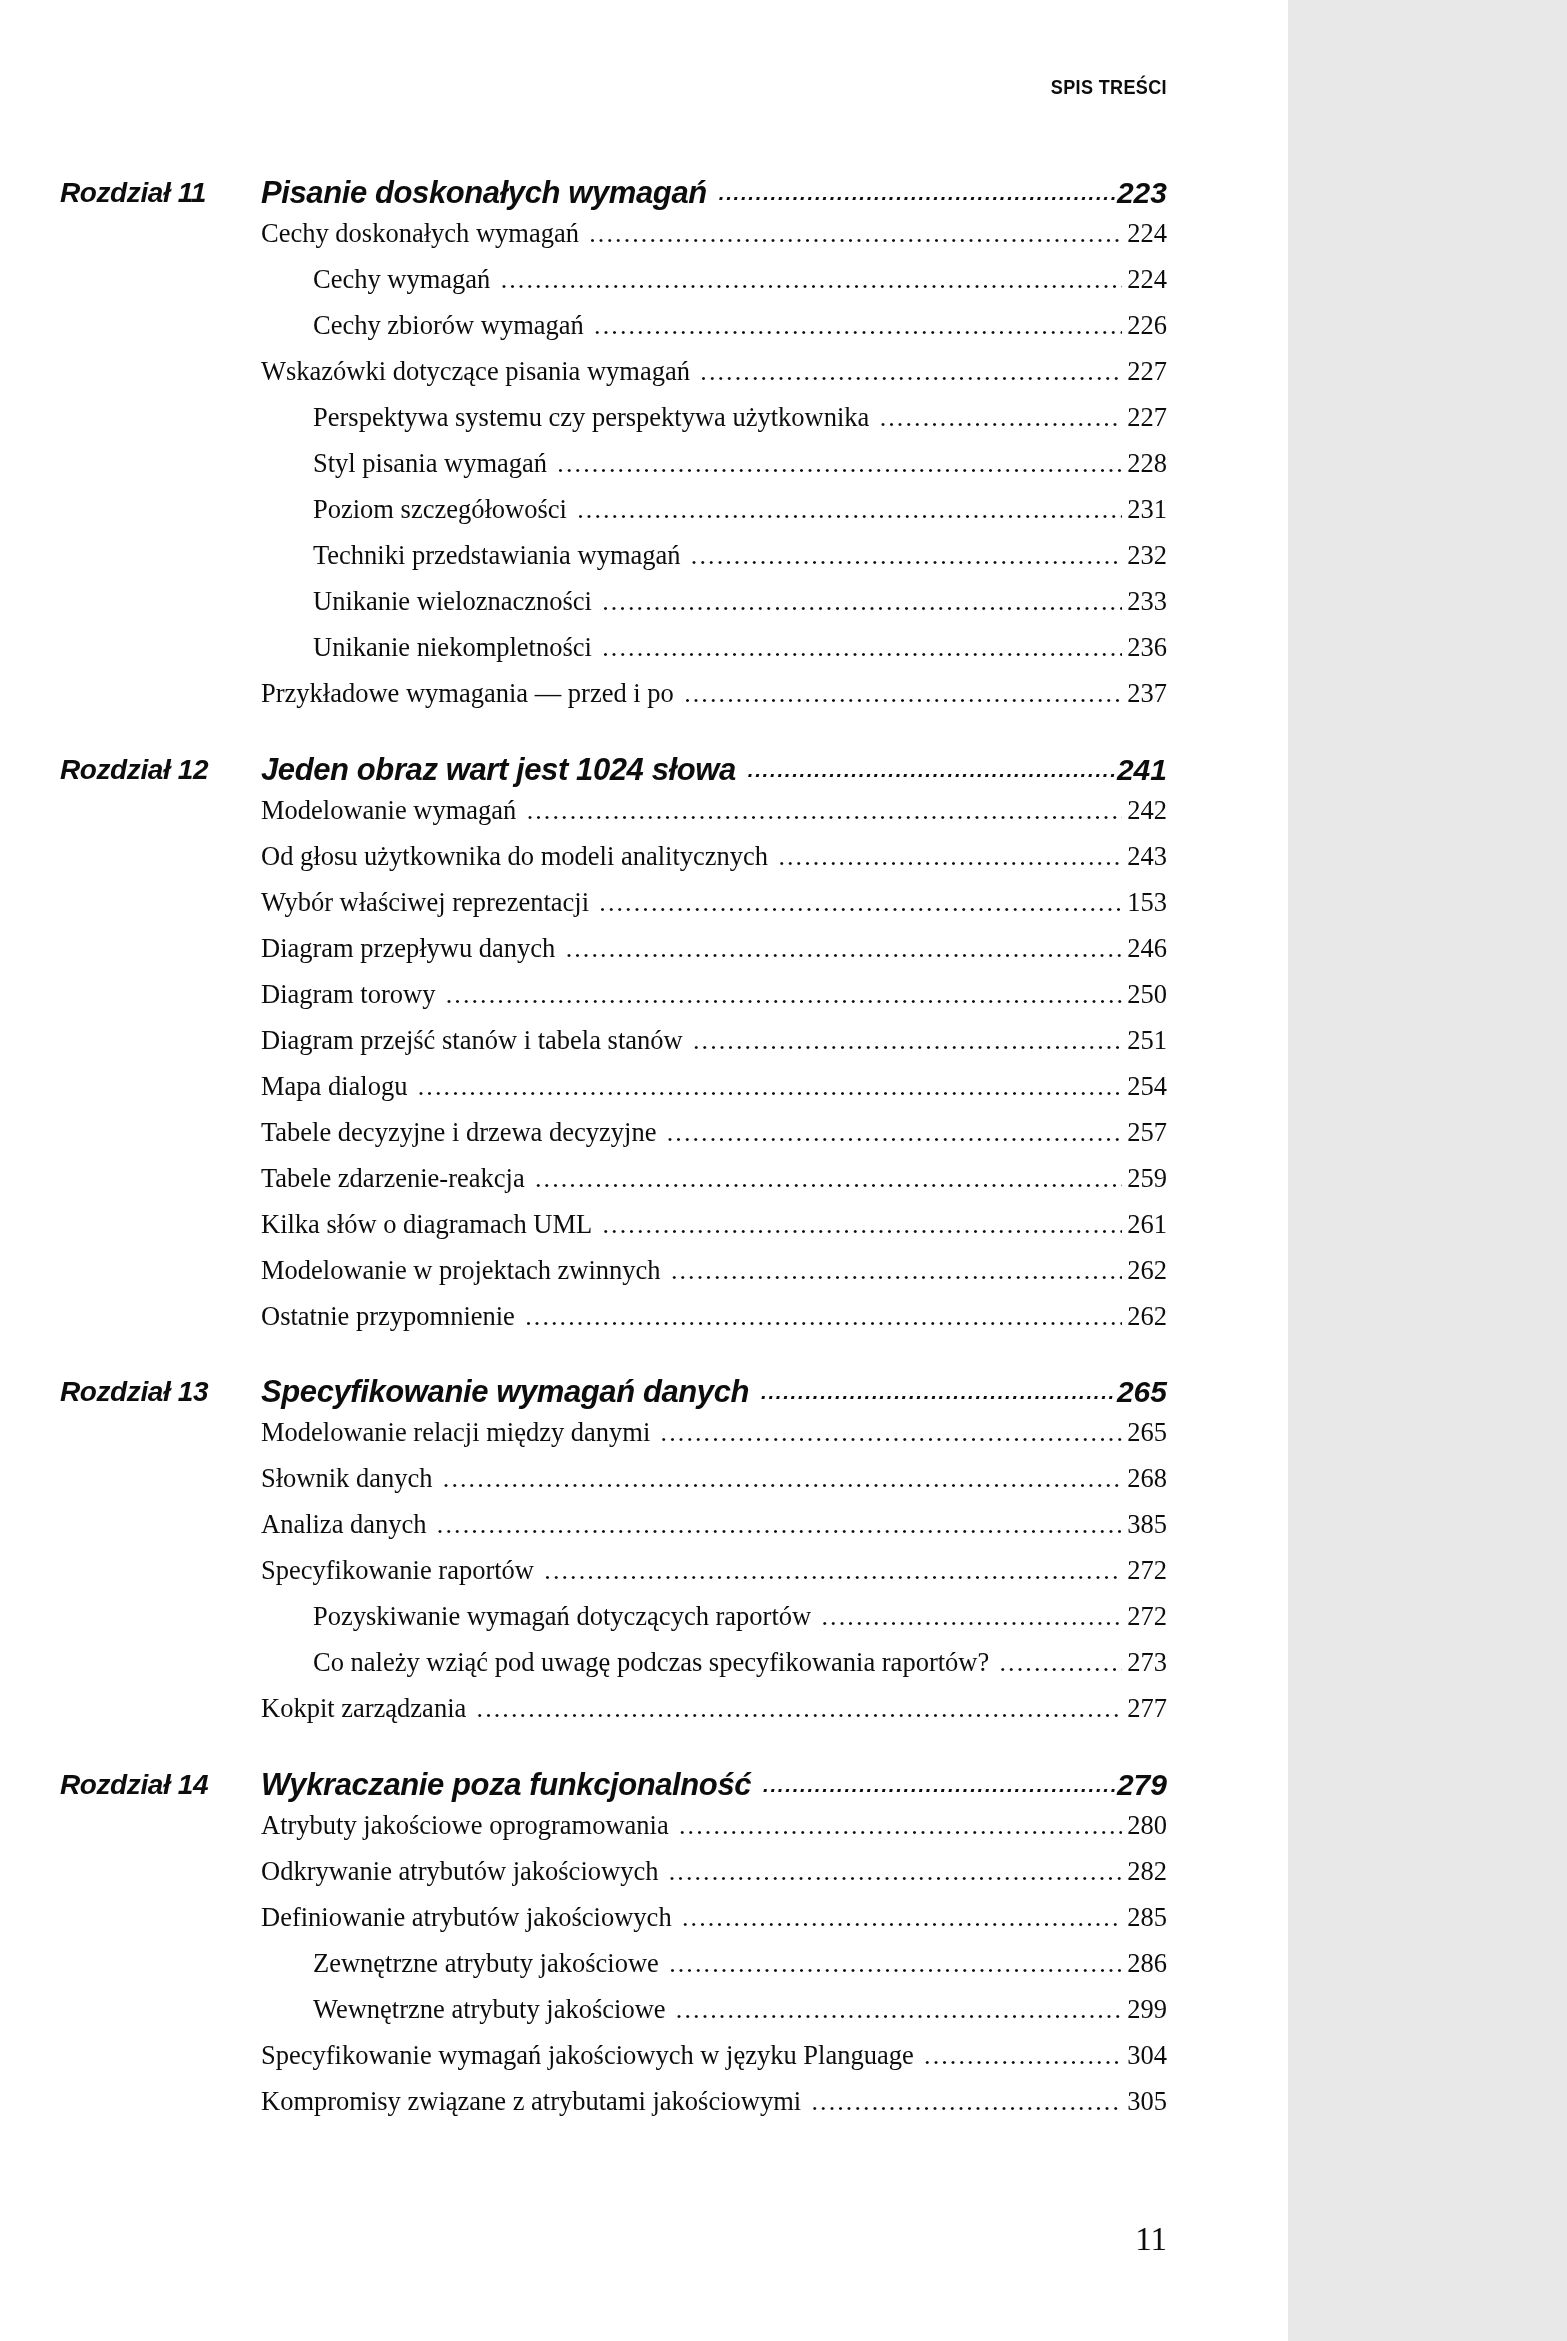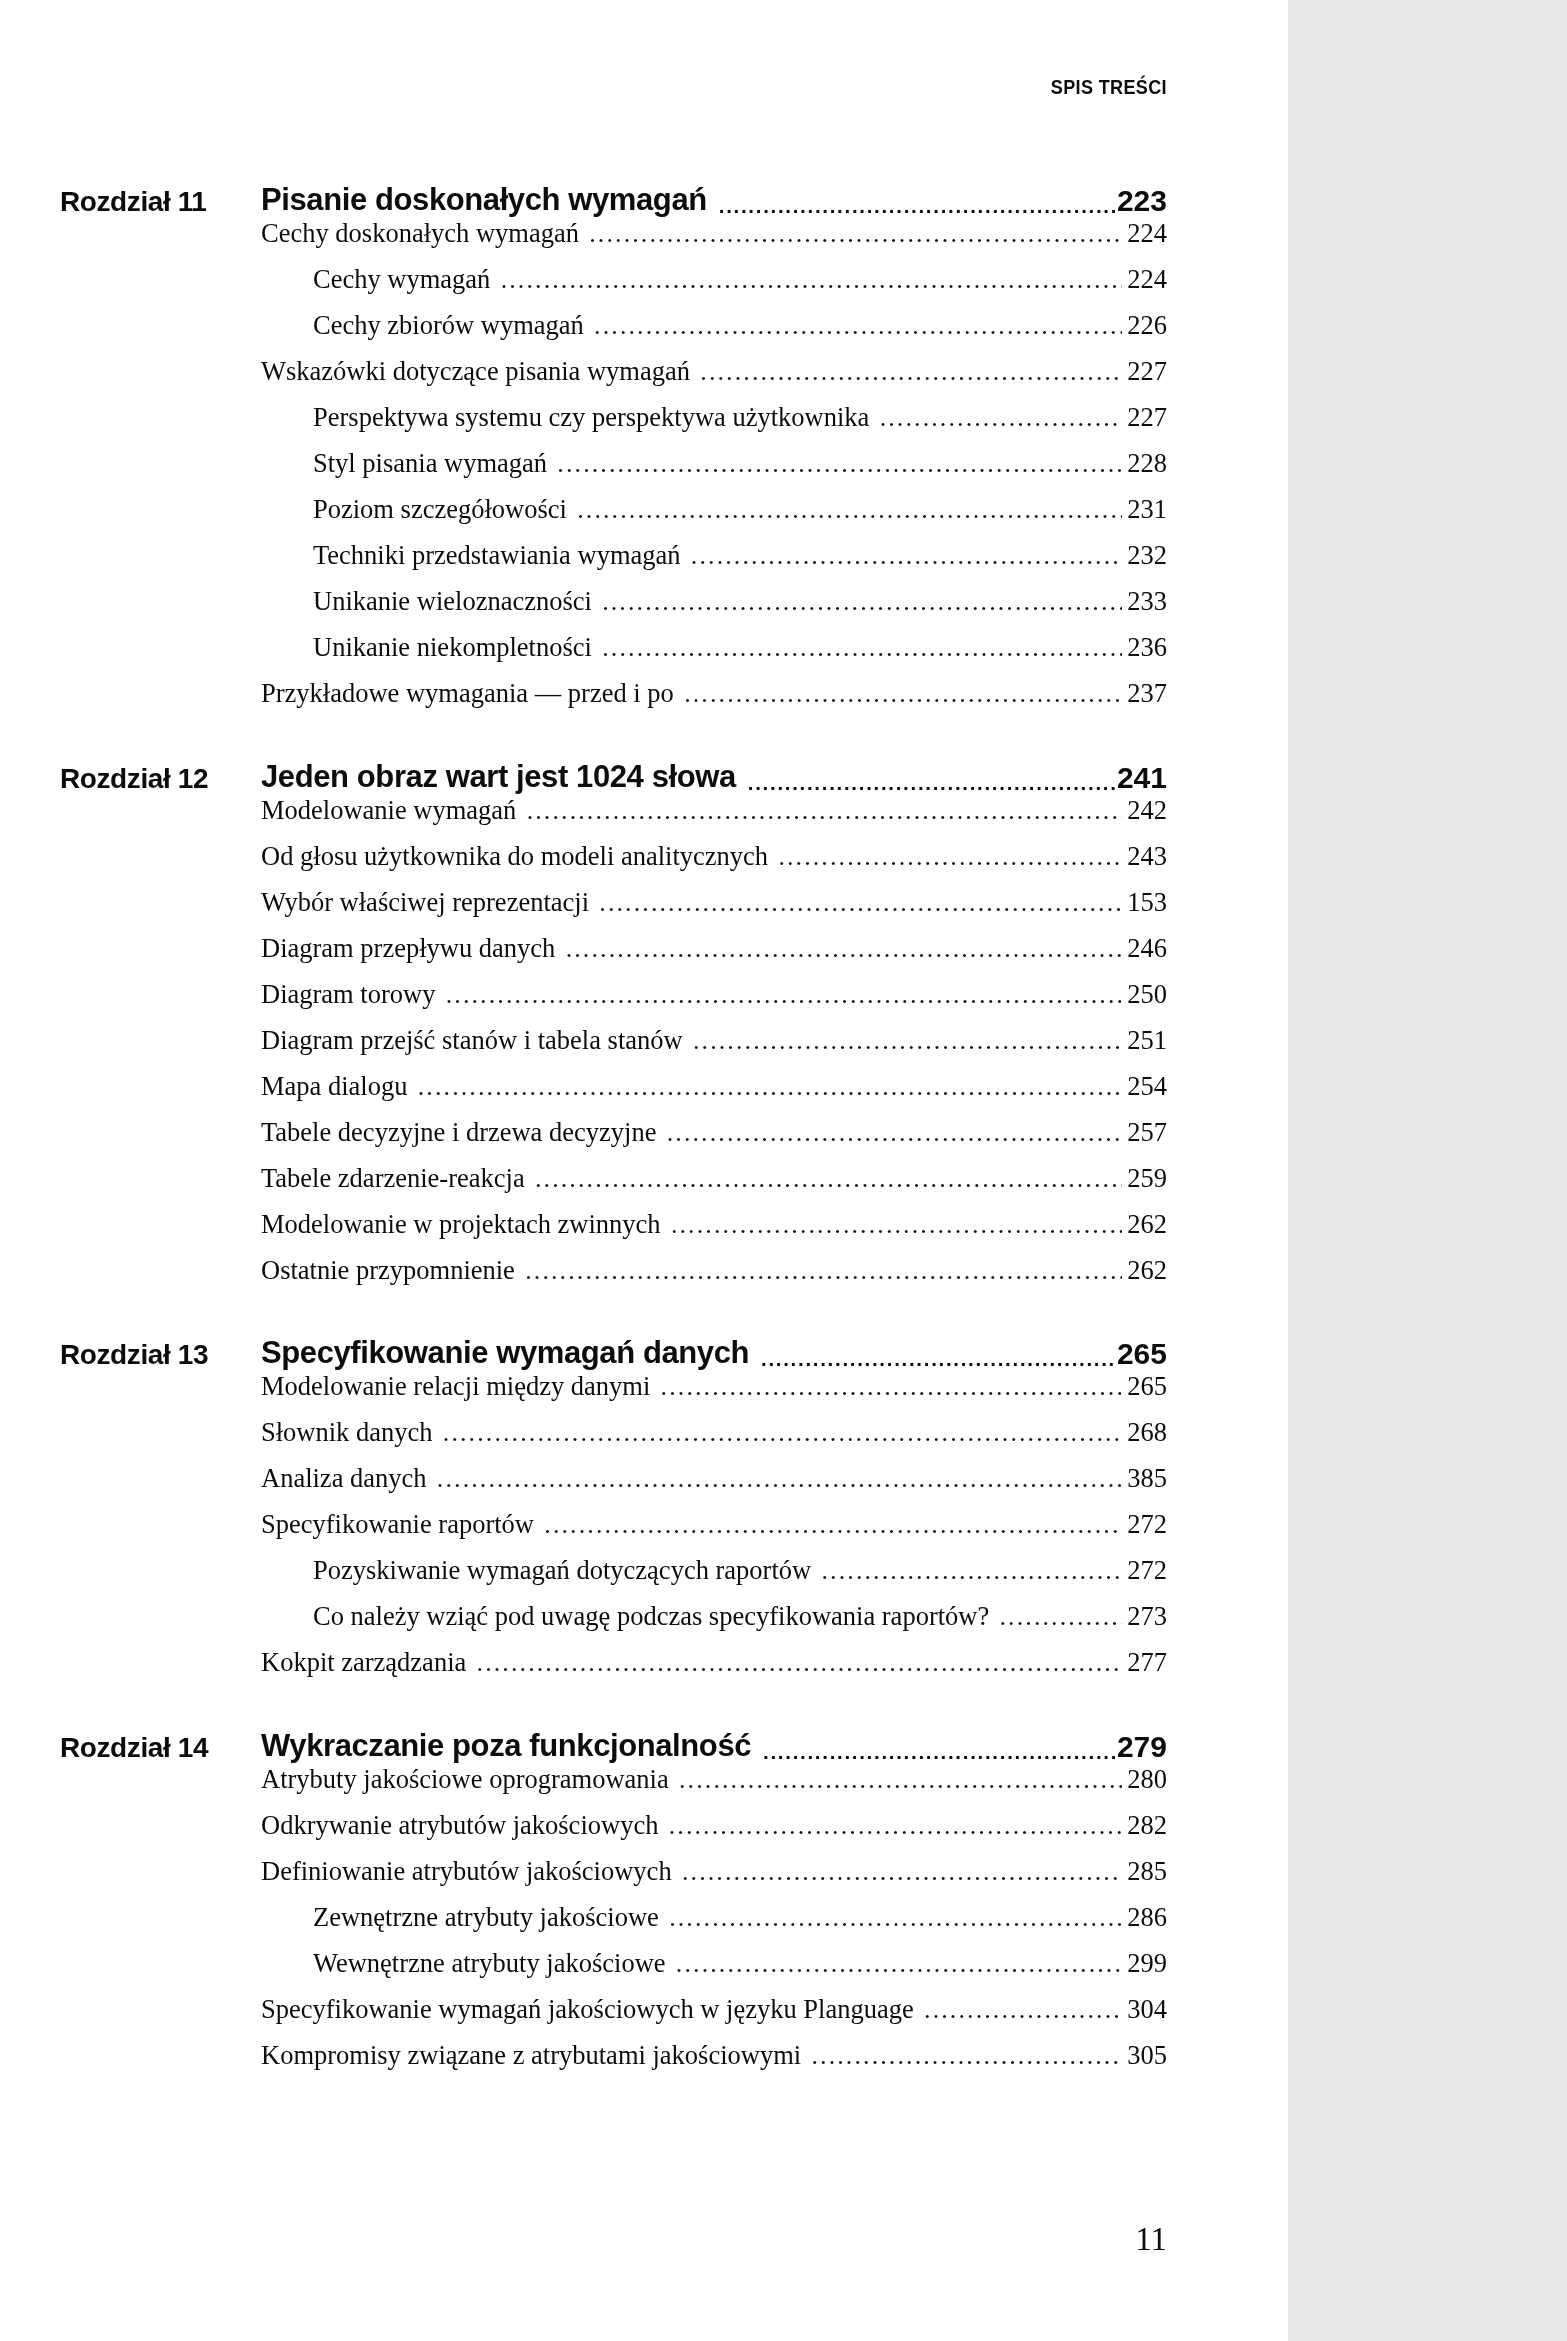--- a/index.html
+++ b/index.html
@@ -25,24 +25,25 @@
   }
   .toc {
     position: absolute;
     top: 168px;
     left: 60px;
     right: 121px;
   }
   .chapter + .chapter { margin-top: 20.5px; }
   .chapter-row {
     display: flex;
-    align-items: flex-end;
+    align-items: center;
     height: 50px;
     font-family: "Liberation Sans", sans-serif;
     font-weight: 700;
+    font-style: italic;
   }
   .ch-label {
     flex: 0 0 201px;
     font-size: 28px;
     letter-spacing: -0.4px;
     white-space: nowrap;
   }
   .ch-title {
     font-size: 31px;
     letter-spacing: -0.4px;
@@ -226,20 +227,25 @@
     <span class="leader"></span>
     <span class="entry-page">257</span>
   </div>
 
   <div class="entry-row level-1">
     <span class="entry-text">Tabele zdarzenie-reakcja</span>
     <span class="leader"></span>
     <span class="entry-page">259</span>
   </div>
 
+  <div class="entry-row level-1">
+    <span class="entry-text">Kilka słów o diagramach UML</span>
+    <span class="leader"></span>
+    <span class="entry-page">261</span>
+  </div>
 
   <div class="entry-row level-1">
     <span class="entry-text">Modelowanie w projektach zwinnych</span>
     <span class="leader"></span>
     <span class="entry-page">262</span>
   </div>
 
   <div class="entry-row level-1">
     <span class="entry-text">Ostatnie przypomnienie</span>
     <span class="leader"></span>

